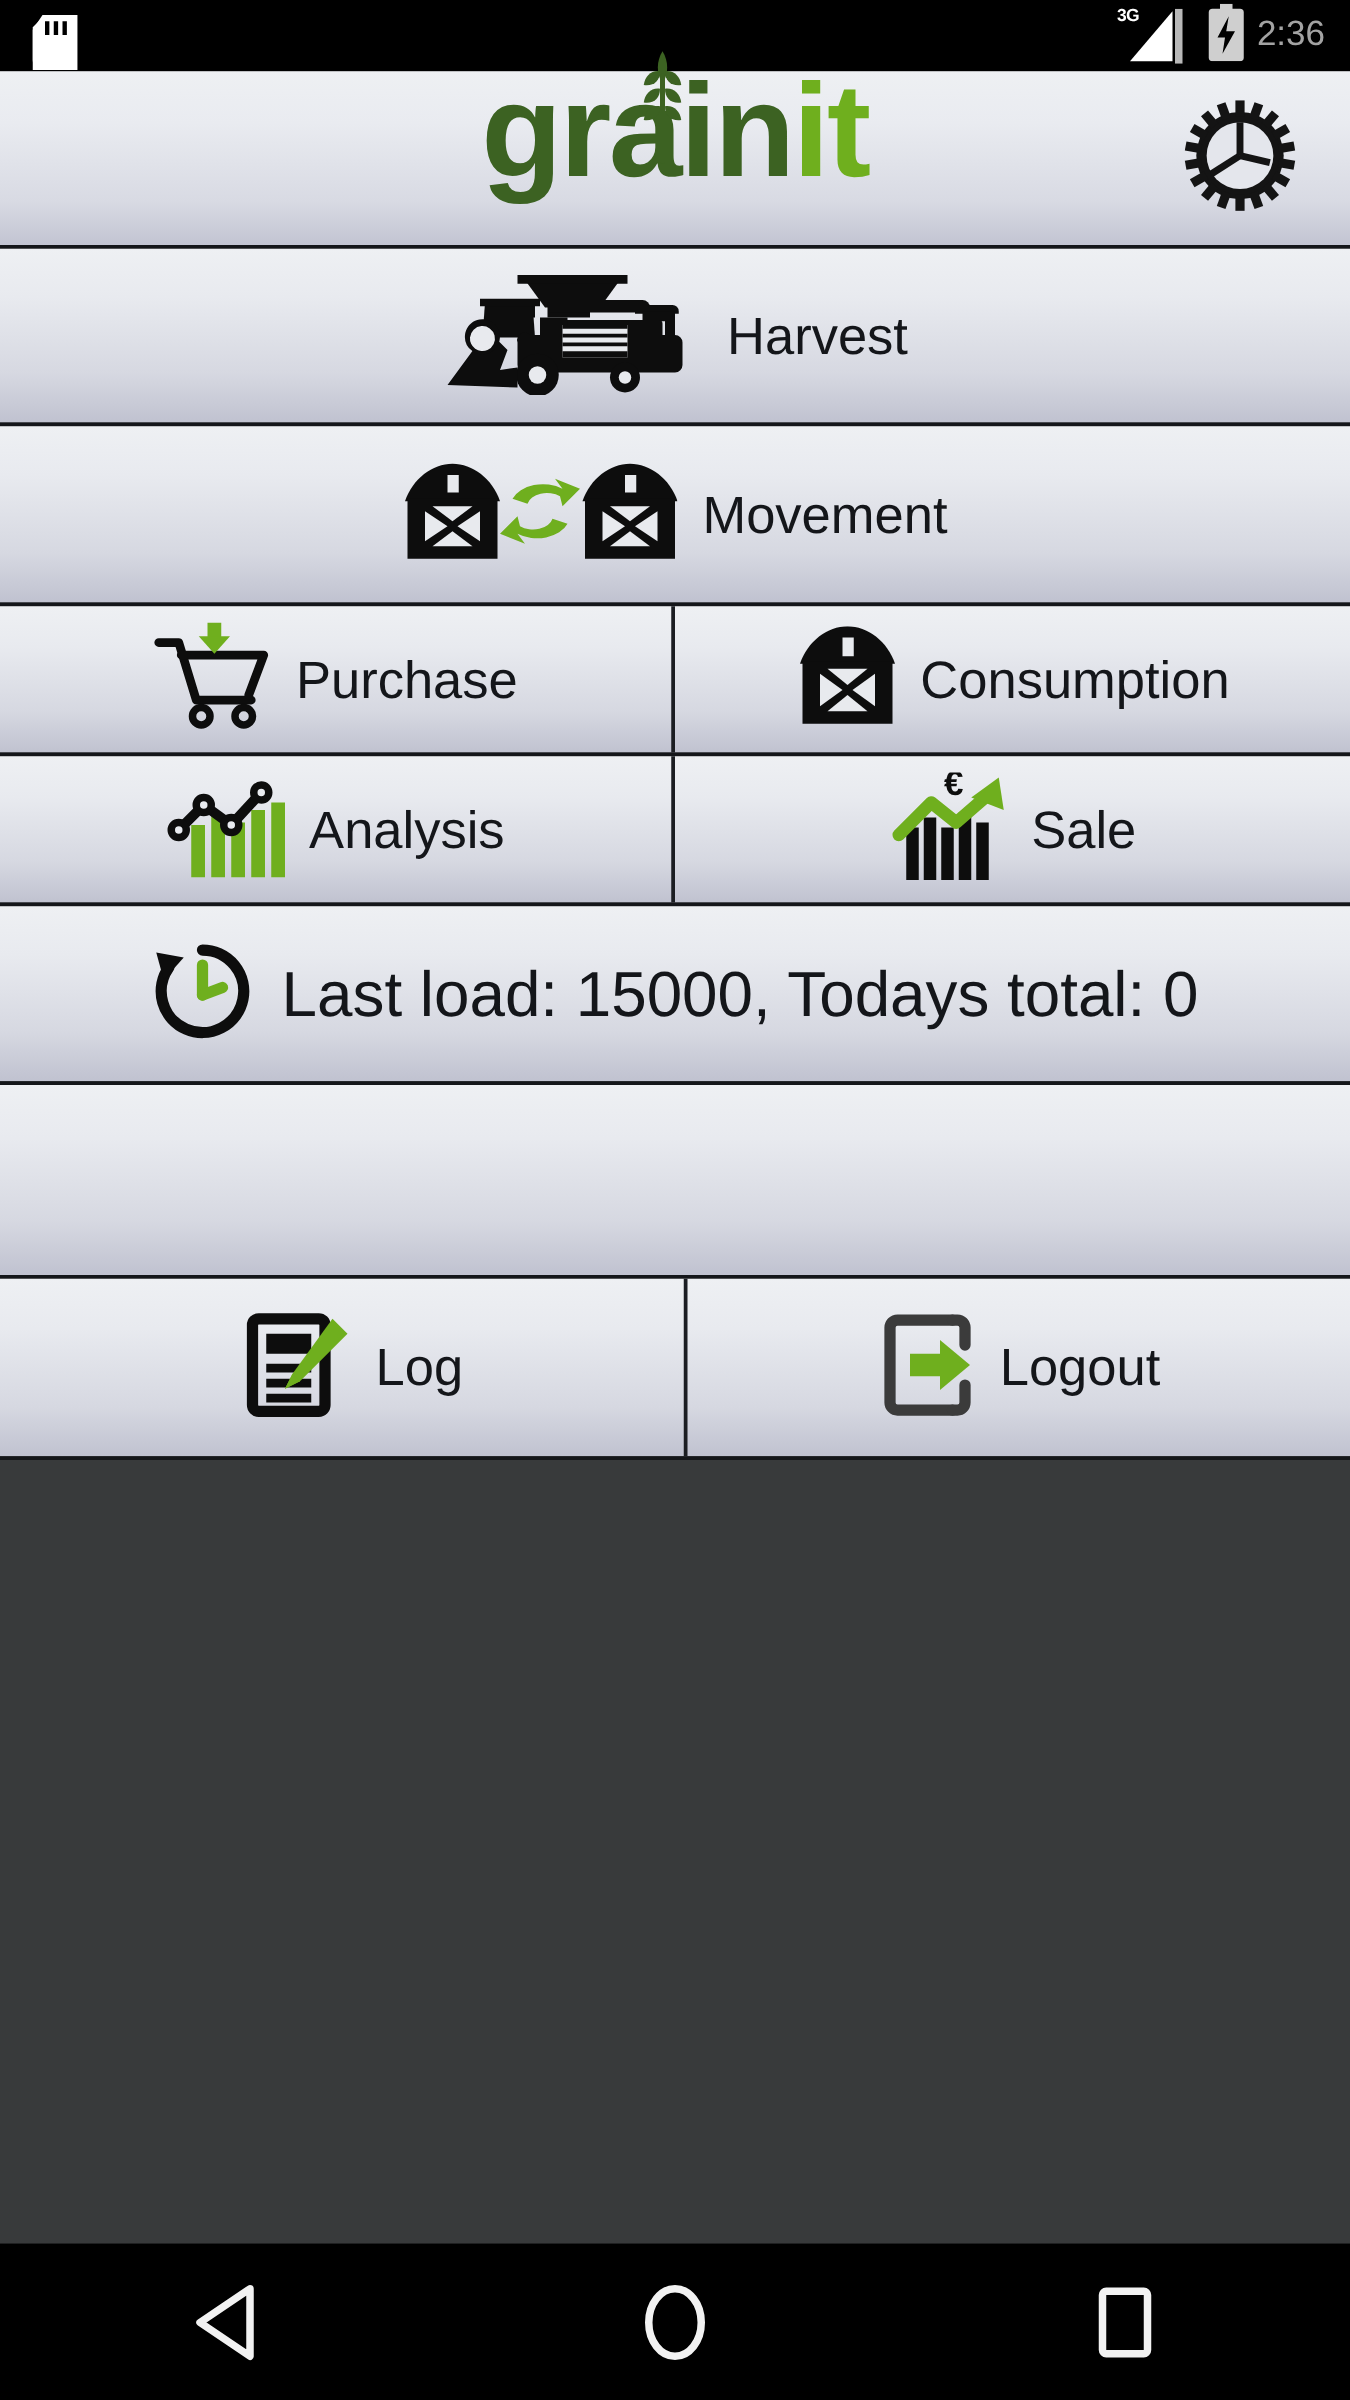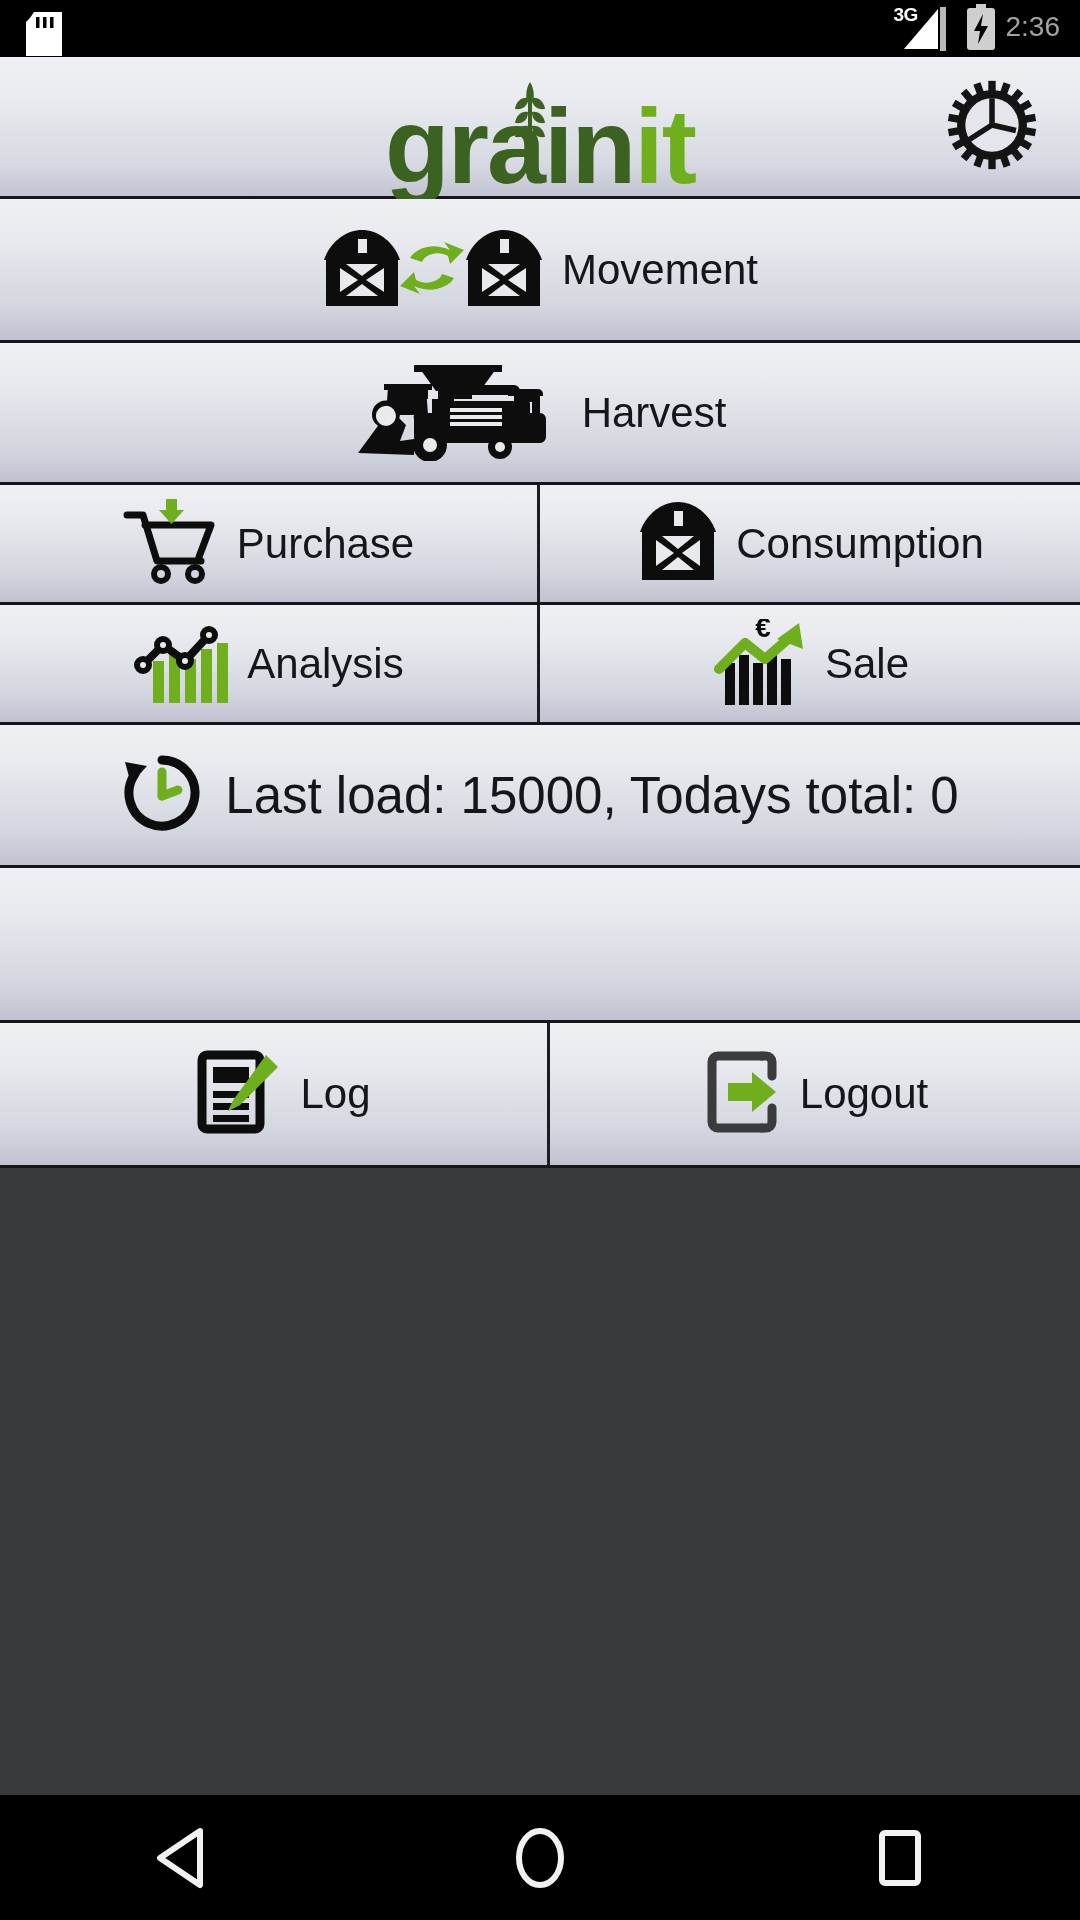--- a/index.html
+++ b/index.html
@@ -14,21 +14,21 @@
   
   .statusbar{
     position:absolute; left:0; top:0; width:1080px; height:57px;
     background:#000; color:#fff;
     display:flex; align-items:center;
   }
   .sb-left{ position:absolute; left:26px; top:12px; }
   .sb-right{ position:absolute; right:20px; top:0; height:57px; display:flex; align-items:center; gap:10px; }
   .sb-3g{ position:relative; width:62px; height:44px; }
   .sb-3g .lbl{
-    position:absolute; left:0px; top:-2px; font-size:19px; font-weight:bold;
+    position:absolute; left:0px; top:-2px; font-size:14px; font-weight:bold;
     color:#fff; letter-spacing:-.5px; line-height:1;
   }
   .sb-time{ font-size:28px; color:#a3a3a3; letter-spacing:0px; line-height:1; padding-bottom:3px; }
 
   
   .app{
     position:absolute; left:0; top:57px; width:1080px; height:1738px;
     background:#383a3b;
   }
   .panel{ position:absolute; left:0; top:0; width:1080px; }
@@ -95,21 +95,21 @@
         </svg>
       </div>
       <div class="sb-time">2:36</div>
     </div>
   </div>
 
   <div class="app">
     <div class="panel">
 
       <div class="row header" style="height:142px;">
-        <div style="position:relative;width:1080px;height:100%;display:flex;align-items:flex-end;justify-content:center;">
+        <div style="position:relative;width:1080px;height:100%;display:flex;align-items:flex-start;justify-content:center;">
           <div style="position:relative;display:flex;align-items:flex-end;justify-content:center;">
             <svg width="52" height="96" viewBox="0 0 52 96" style="position:absolute;left:120px;top:-18px;">
               <g fill="#3c6222">
                 <path d="M25 2 C30 10 30 20 25 28 C20 20 20 10 25 2 Z"></path>
                 <path d="M23 18 C16 17 11 22 10 29 C18 30 23 26 23 18 Z"></path>
                 <path d="M27 18 C34 17 39 22 40 29 C32 30 27 26 27 18 Z"></path>
                 <path d="M23 32 C16 31 11 36 10 43 C18 44 23 40 23 32 Z"></path>
                 <path d="M27 32 C34 31 39 36 40 43 C32 44 27 40 27 32 Z"></path>
                 <path d="M23 46 C16 45 11 50 10 57 C18 58 23 54 23 46 Z"></path>
                 <path d="M27 46 C34 45 39 50 40 57 C32 58 27 54 27 46 Z"></path>
@@ -148,59 +148,20 @@
                 </g>
               </g>
               <circle cx="50" cy="50" r="29" fill="#e4e6ec"></circle>
               <g stroke="#141414" stroke-width="6" fill="none">
                 <line x1="50" y1="50" x2="50" y2="21"></line>
                 <line x1="50" y1="50" x2="25" y2="66"></line>
                 <line x1="50" y1="50" x2="76" y2="56"></line>
               </g>
             </svg>
           </div>
-        </div>
-      </div>
-
-      <div class="row" style="height:144px;">
-        <div class="cellinner" style="gap:20px;">
-          <span class="ico">
-            <svg width="220" height="92" viewBox="0 0 220 92">
-
-              <g transform="translate(0,8)">
-                <path d="M40 0 C24 0 8 12 2 30 h76 C72 12 56 0 40 0 Z" fill="#0d0d0d"></path>
-                <rect x="4" y="28" width="72" height="48" fill="#0d0d0d"></rect>
-                <rect x="36" y="9" width="9" height="14" fill="#e8eaee"></rect>
-                <g fill="#e8eaee">
-                  <path d="M18 38 L36 50 L18 62 Z"></path>
-                  <path d="M62 38 L44 50 L62 62 Z"></path>
-                  <path d="M24 34 L56 34 L40 46 Z"></path>
-                  <path d="M24 66 L56 66 L40 54 Z"></path>
-                </g>
-              </g>
-
-              <g transform="translate(142,8)">
-                <path d="M40 0 C24 0 8 12 2 30 h76 C72 12 56 0 40 0 Z" fill="#0d0d0d"></path>
-                <rect x="4" y="28" width="72" height="48" fill="#0d0d0d"></rect>
-                <rect x="36" y="9" width="9" height="14" fill="#e8eaee"></rect>
-                <g fill="#e8eaee">
-                  <path d="M18 38 L36 50 L18 62 Z"></path>
-                  <path d="M62 38 L44 50 L62 62 Z"></path>
-                  <path d="M24 34 L56 34 L40 46 Z"></path>
-                  <path d="M24 66 L56 66 L40 54 Z"></path>
-                </g>
-              </g>
-
-              <g fill="#6faf1e">
-                <path d="M88 36 a26 18 0 0 1 40 -8 l-6 -8 l20 8 l-14 14 l-2 -8 a16 11 0 0 0 -26 6 z"></path>
-                <path d="M132 56 a26 18 0 0 1 -40 8 l6 8 l-20 -8 l14 -14 l2 8 a16 11 0 0 0 26 -6 z"></path>
-              </g>
-            </svg>
-          </span>
-          <span class="label">Movement</span>
         </div>
       </div>
 
       <div class="row" style="height:142px;">
         <div class="cellinner" style="gap:28px;">
           <span class="ico">
             <svg width="200" height="100" viewBox="0 0 200 100">
               <g fill="#0d0d0d">
                 <path d="M66 8 h76 l-16 22 h-44 z"></path>
                 <rect x="60" y="4" width="88" height="7"></rect>
@@ -228,20 +189,59 @@
                 <path d="M4 92 L26 62 l14 -10 l12 12 l-6 16 l14 -2 v16 z"></path>
                 <path d="M18 52 a14 14 0 1 1 20 14 a14 14 0 0 1 -20 -14 z"></path>
                 <path d="M22 54 a10 10 0 1 1 14 10 a10 10 0 0 1 -14 -10 z" fill="#e8eaee"></path>
               </g>
             </svg>
           </span>
           <span class="label">Harvest</span>
         </div>
       </div>
 
+      <div class="row" style="height:144px;">
+        <div class="cellinner" style="gap:20px;">
+          <span class="ico">
+            <svg width="220" height="92" viewBox="0 0 220 92">
+
+              <g transform="translate(0,8)">
+                <path d="M40 0 C24 0 8 12 2 30 h76 C72 12 56 0 40 0 Z" fill="#0d0d0d"></path>
+                <rect x="4" y="28" width="72" height="48" fill="#0d0d0d"></rect>
+                <rect x="36" y="9" width="9" height="14" fill="#e8eaee"></rect>
+                <g fill="#e8eaee">
+                  <path d="M18 38 L36 50 L18 62 Z"></path>
+                  <path d="M62 38 L44 50 L62 62 Z"></path>
+                  <path d="M24 34 L56 34 L40 46 Z"></path>
+                  <path d="M24 66 L56 66 L40 54 Z"></path>
+                </g>
+              </g>
+
+              <g transform="translate(142,8)">
+                <path d="M40 0 C24 0 8 12 2 30 h76 C72 12 56 0 40 0 Z" fill="#0d0d0d"></path>
+                <rect x="4" y="28" width="72" height="48" fill="#0d0d0d"></rect>
+                <rect x="36" y="9" width="9" height="14" fill="#e8eaee"></rect>
+                <g fill="#e8eaee">
+                  <path d="M18 38 L36 50 L18 62 Z"></path>
+                  <path d="M62 38 L44 50 L62 62 Z"></path>
+                  <path d="M24 34 L56 34 L40 46 Z"></path>
+                  <path d="M24 66 L56 66 L40 54 Z"></path>
+                </g>
+              </g>
+
+              <g fill="#6faf1e">
+                <path d="M88 36 a26 18 0 0 1 40 -8 l-6 -8 l20 8 l-14 14 l-2 -8 a16 11 0 0 0 -26 6 z"></path>
+                <path d="M132 56 a26 18 0 0 1 -40 8 l6 8 l-20 -8 l14 -14 l2 8 a16 11 0 0 0 26 -6 z"></path>
+              </g>
+            </svg>
+          </span>
+          <span class="label">Movement</span>
+        </div>
+      </div>
+
       <div class="row" style="height:120px;">
         <div class="half left">
           <div class="cellinner" style="gap:18px;text-align:center;">
             <span class="ico">
               <svg width="96" height="86" viewBox="0 0 96 86">
                 <g fill="none" stroke="#0d0d0d" stroke-width="7" stroke-linecap="round" stroke-linejoin="round">
                   <path d="M4 16 H20 L34 62 H78"></path>
                   <path d="M22 26 H88 L76 58"></path>
                 </g>
                 <g fill="none" stroke="#0d0d0d" stroke-width="6">

